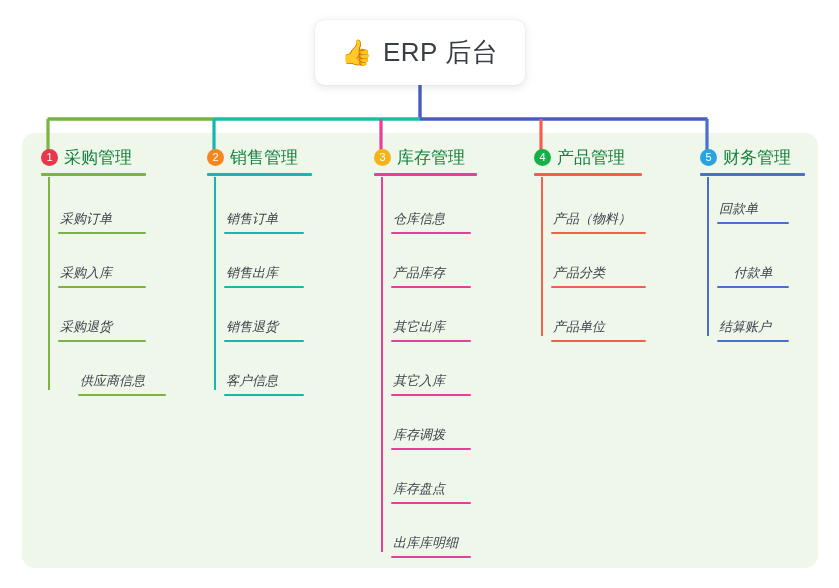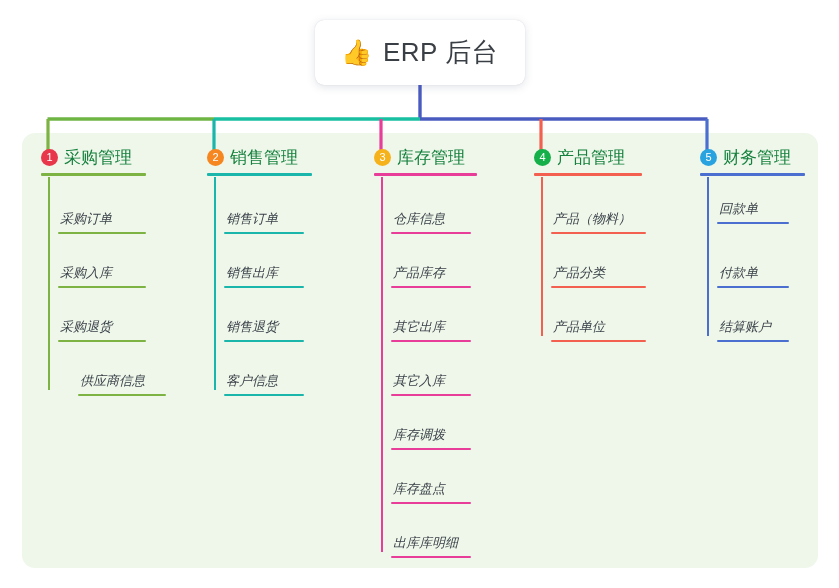--- a/index.html
+++ b/index.html
@@ -191,21 +191,21 @@
           <div class="badge" style="background: rgb(41, 163, 224);">5</div>
           <div class="col-title">财务管理</div>
         </div>
         <div class="head-rule" style="width: 105px; background: rgb(74, 111, 208);"></div>
       </div>
       <div class="spine" style="left: 707px; top: 177px; height: 159px; background: rgb(74, 111, 208);"></div>
       <div class="leaf" style="left: 717px; top: 200px;">
         <div class="leaf-label">回款单</div>
         <div class="leaf-rule" style="width: 72px; background: rgb(74, 111, 208);"></div>
       </div>
-      <div class="leaf" style="left: 717px; top: 264px;">
+      <div class="leaf" style="left: 717px; top: 264px; text-align: center;">
         <div class="leaf-label">付款单</div>
         <div class="leaf-rule" style="width: 72px; background: rgb(74, 111, 208);"></div>
       </div>
       <div class="leaf" style="left: 717px; top: 318px;">
         <div class="leaf-label">结算账户</div>
         <div class="leaf-rule" style="width: 72px; background: rgb(74, 111, 208);"></div>
       </div>
     </div>
 
 </div>

